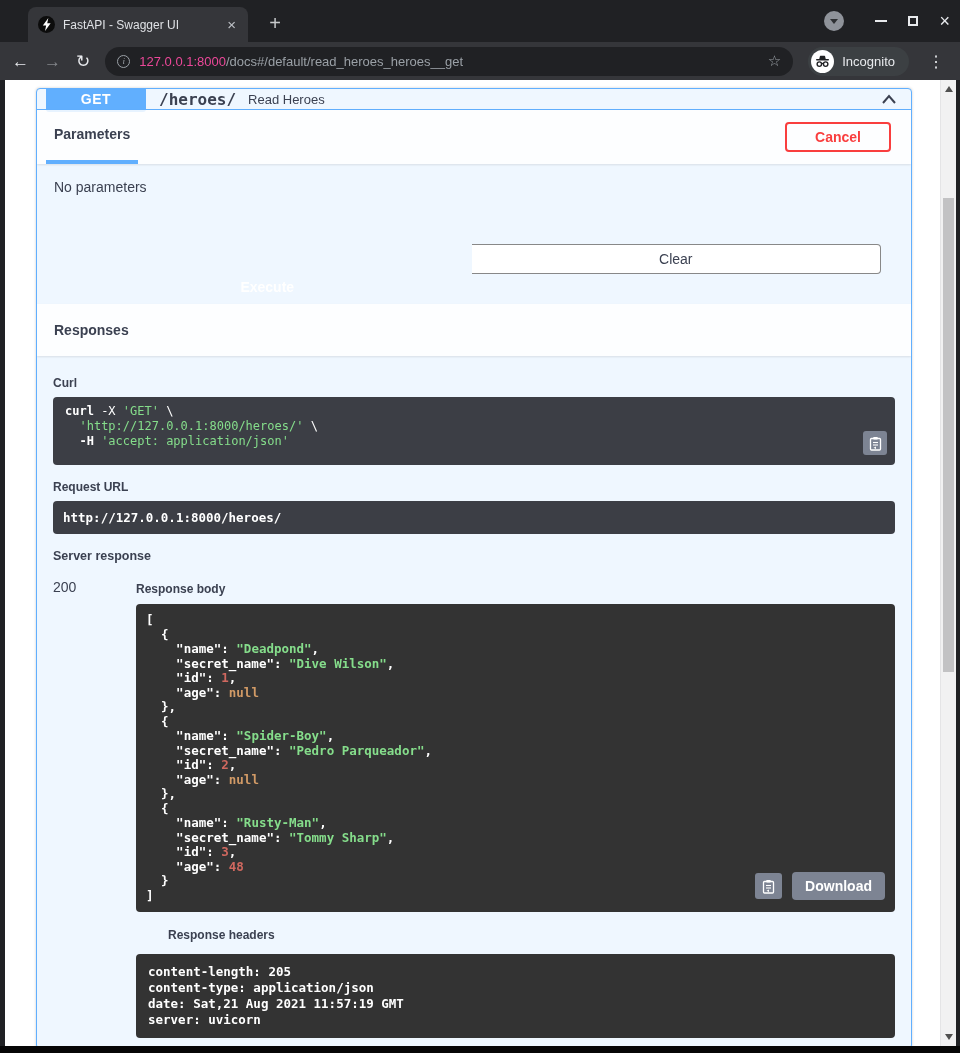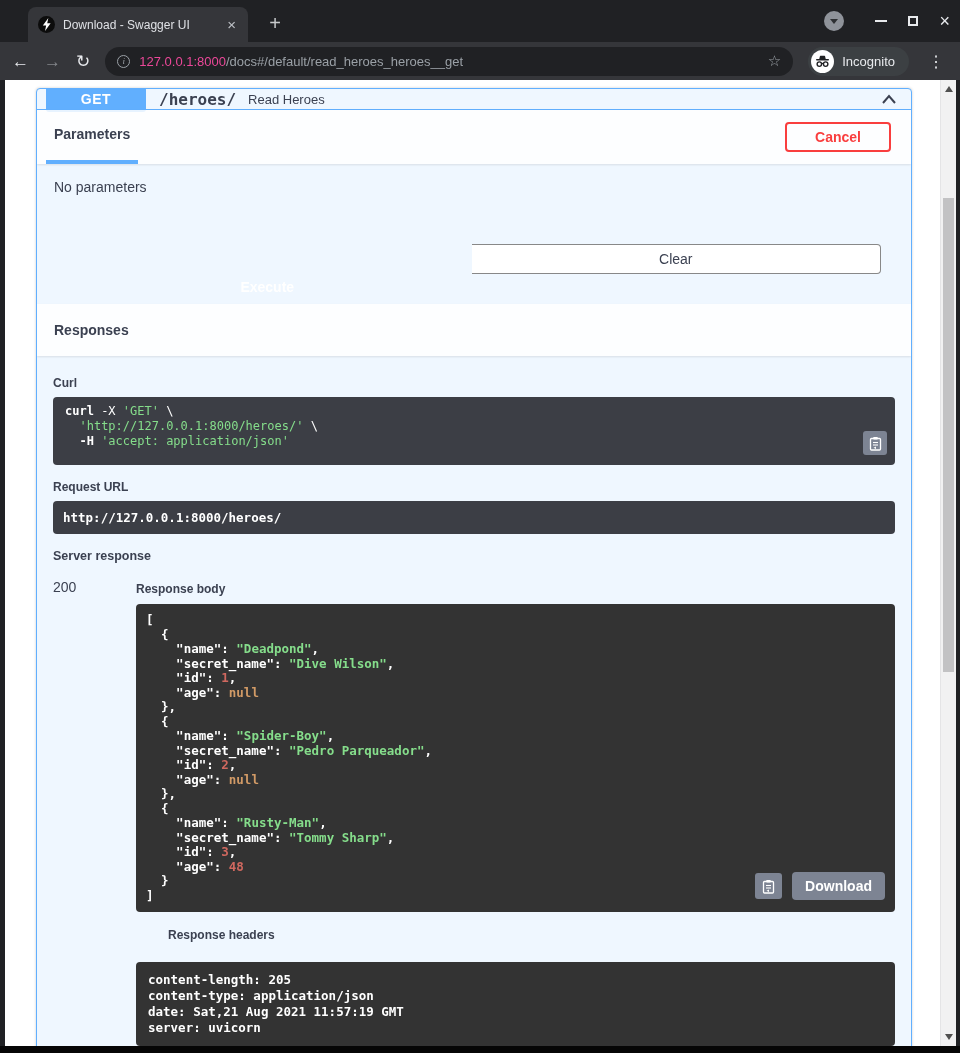--- a/index.html
+++ b/index.html
@@ -115,42 +115,42 @@
   .status-code { font-size:14px; color:var(--text,#3b4151); }
   .col-details { flex:1; min-width:0; }
   .respbody-label { display:block; margin:3px 0 8px; }
   .json-block { background:var(--code_bg,#333333); padding:9px 10px; font-size:12.5px;
                 line-height:14.5px; font-weight:bold; position:relative; }
   .json-actions { position:absolute; right:10px; bottom:12px; display:flex; gap:10px; align-items:center; }
   .copy-btn2 { width:27px; height:26px; background:var(--btn_gray,#7d8493); border:none;
                border-radius:3px; display:flex; align-items:center; justify-content:center; }
   .btn-download { background:var(--btn_gray,#7d8493); color:#fff; font-weight:bold; font-size:14px;
                   border:none; border-radius:4px; padding:6px 13px; font-family:inherit; }
-  .resphdr-label { display:block; margin:16px 0 20px;padding-left:32px; }
+  .resphdr-label { display:block; margin:16px 0 12px;padding-left:32px; }
   .headers-block { background:var(--code_bg,#333333); padding:10px 12px; font-size:12.5px;
                    line-height:16px; font-weight:bold; }
 
   .tk-p { color:#ffffff; }
   .tk-b { color:#ffffff; font-weight:bold; }
   .tk-key { color:#ffffff; }
   .tk-str { color:var(--tok_string,#85dd8b); }
   .tk-num { color:var(--tok_number,#d0685f); }
   .tk-null { color:var(--tok_null,#d19a66); }
 </style>
 </head>
 <body>
 
 <div class="titlebar">
   <div class="tab">
     <span class="favicon">
       <svg width="11" height="13" viewBox="0 0 12 14">
           <polygon points="8,0 2,8 5.6,8 4.4,14 10.5,5.6 6.8,5.6" fill="#ffffff"></polygon>
         </svg>
     </span>
-    <span class="tab-title">Download - Swagger UI</span>
+    <span class="tab-title">FastAPI - Swagger UI</span>
     <span class="tab-close">×</span>
   </div>
   <div class="new-tab">+</div>
   <div class="winbtns">
     <span class="circle-btn">
         <span class="caret-down"></span>
       </span>
     <span class="win-min"></span>
     <span class="win-max"></span>
     <span class="win-close">×</span>

